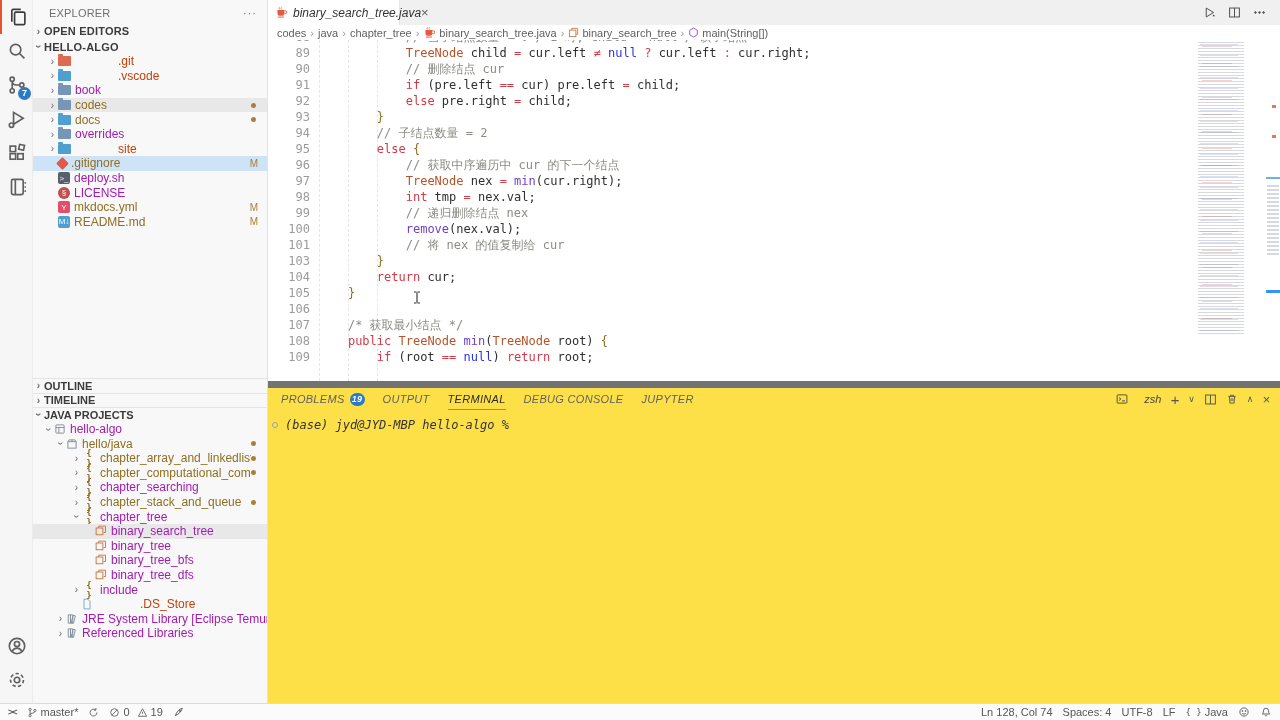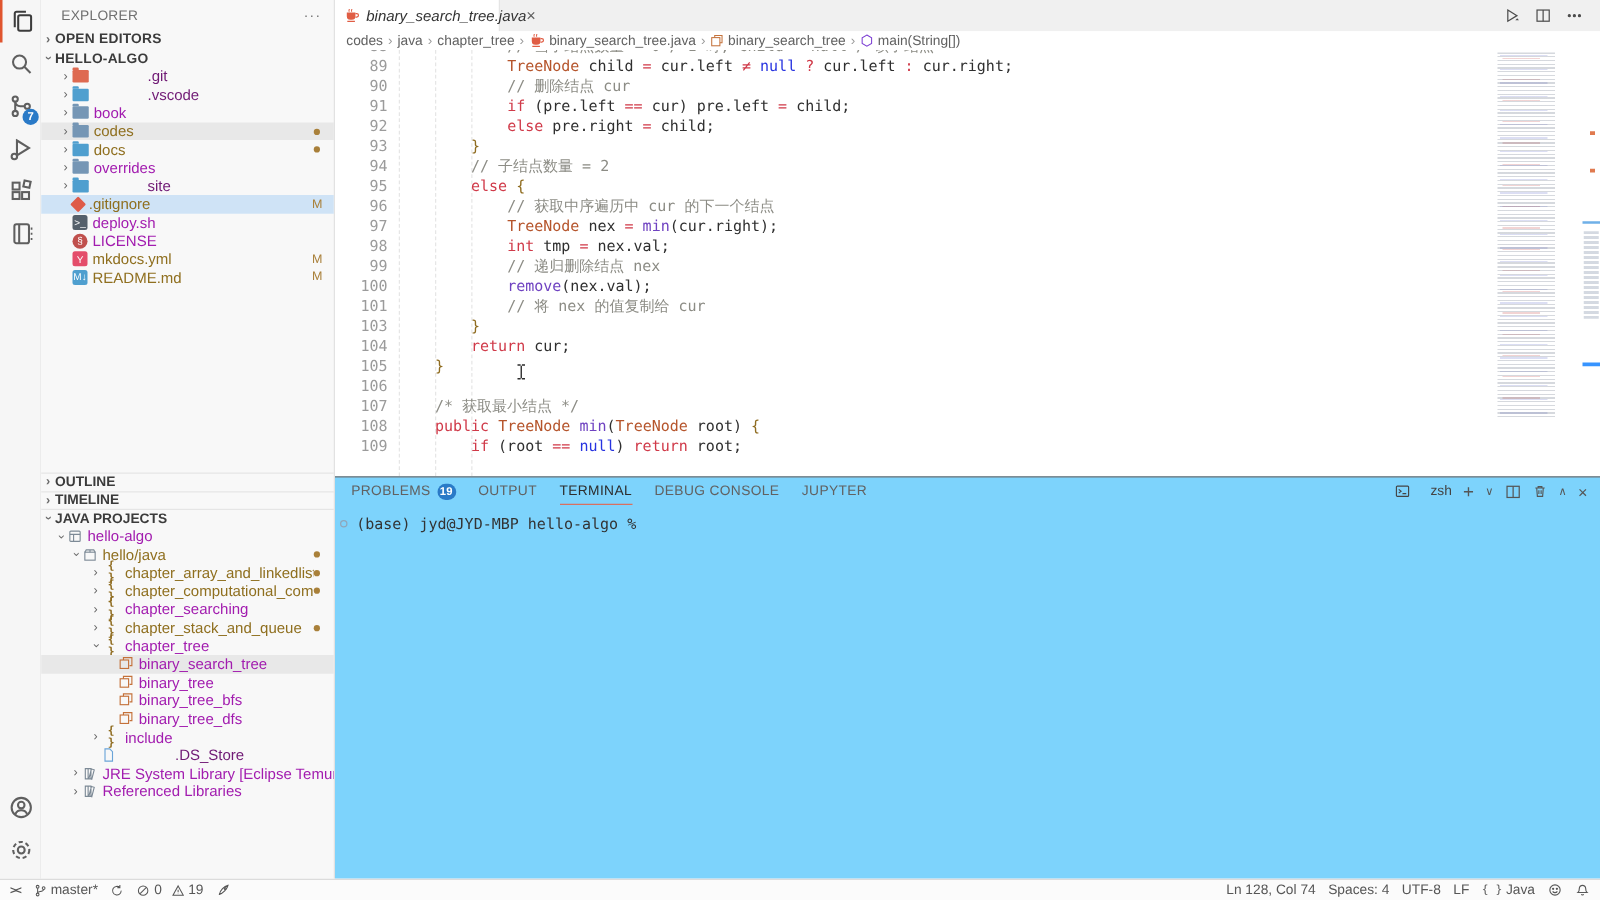--- a/index.html
+++ b/index.html
@@ -20,21 +20,21 @@
   #sidebar { position:absolute; left:33px; top:0; width:235px; height:703px;
     background:#f8f8f8; border-right:1px solid #e2e2e2; font-size:12px; }
   .sb-header { position:absolute; left:0; right:0; display:flex; align-items:center;
     font-size:11px; font-weight:bold; color:#3b3b3b; letter-spacing:.2px; }
   .t-row { display:flex; align-items:center; height:14.6px; cursor:pointer; position:relative; }
   .t-row.selected { background:#cfe3f6; }
   .t-row.hover { background:#e8e8e8; }
   .chev { width:11px; font-size:10px; color:#6a6a6a; text-align:center; flex:none; }
   .chev.down { transform:rotate(90deg); }
   .t-label { margin-left:4px; white-space:nowrap; overflow:hidden; flex:1; color:#a21caf; }
-  .t-label.dim { color:#701a75;margin-left:47px; }
+  .t-label.dim { color:#c2410c;margin-left:47px; }
   .t-label.modified { color:#8f6f1f; }
   .t-badge { flex:none; margin-right:9px; font-size:10px; color:#a9803a; }
   .t-dot { width:5px; height:5px; border-radius:50%; background:#a9803a; margin-right:11px; flex:none; }
   .i-folder { width:13px; height:10px; border-radius:1px; flex:none; position:relative; }
   .i-folder:before { content:""; position:absolute; left:0; top:-2px; width:5px; height:2px;
     border-radius:1px 1px 0 0; background:inherit; }
   .fi { width:12px; height:12px; flex:none; display:flex; align-items:center; justify-content:center;
     font-size:8px; color:#fff; border-radius:2px; }
   .pkg { color:#8f6c20; font-family:"DejaVu Sans Mono",monospace; font-size:9px; font-weight:bold;
     width:14px; text-align:center; flex:none; }
@@ -63,22 +63,22 @@
   
   #minimap { position:absolute; right:14px; top:2px; width:72px; height:292px; opacity:.85;
     background-image:
       repeating-linear-gradient(180deg, rgba(95,105,125,.30) 0 1px, transparent 1px 3px),
       repeating-linear-gradient(180deg, rgba(200,70,70,.28) 0 1px, transparent 1px 17px),
       repeating-linear-gradient(180deg, rgba(90,100,200,.25) 0 1px, transparent 1px 11px);
     background-size:46px 100%,30px 100%,38px 100%;
     background-position:4px 0,8px 4px,6px 2px; background-repeat:no-repeat; }
   #overview-ruler { position:absolute; right:0; top:0; width:14px; height:341px; }
   
-  #panel { position:absolute; left:0; top:381px; right:0; height:322px; background:#7dd3fc;
-    border-top:1px solid #737373; }
+  #panel { position:absolute; left:0; top:381px; right:0; height:322px; background:#fde047;
+    border-top:7px solid #737373;font-style:italic; }
   #panel-header { height:22px; display:flex; align-items:center; padding:0 10px 0 13px; }
   .p-tab { font-size:11px; color:#616161; letter-spacing:.3px; margin-right:18px; height:22px;
     display:flex; align-items:center; gap:5px; cursor:pointer; }
   .p-tab.active { color:#2d2d2d; border-bottom:1px solid #d9705f; }
   .p-badge { min-width:15px; height:13px; border-radius:7px; background:#2a7ac7; color:#fff;
     font-size:9px; line-height:13px; text-align:center; font-weight:bold; }
   #panel-controls { margin-left:auto; display:flex; align-items:center; gap:9px; color:#555; font-size:12px; }
   #shell-label { display:flex; align-items:center; gap:16px; font-size:11px; color:#444; }
   #terminal { padding:8px 0 0 4px; font-family:"DejaVu Sans Mono","Liberation Mono",monospace;
     font-size:12px; color:#333; display:flex; align-items:center; }

